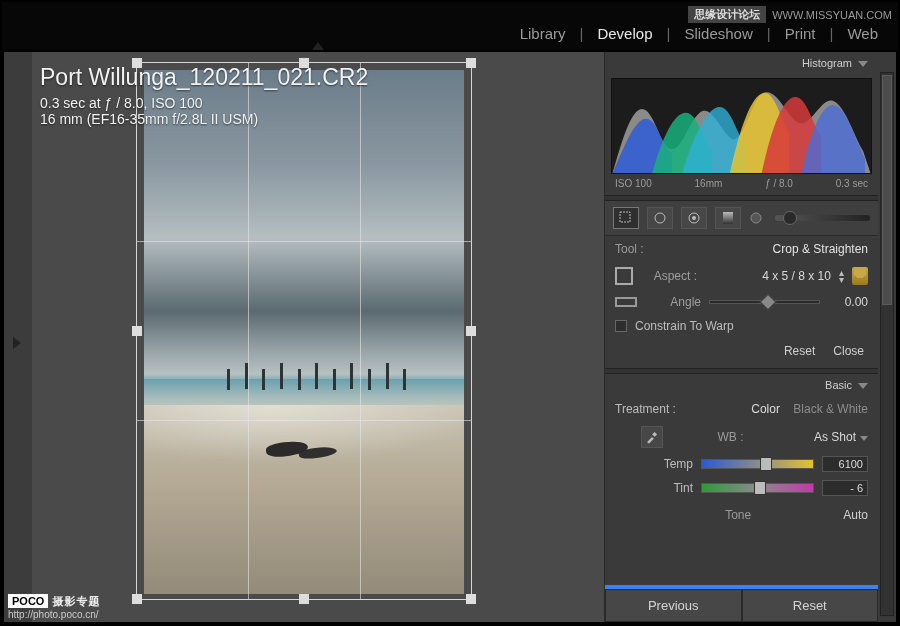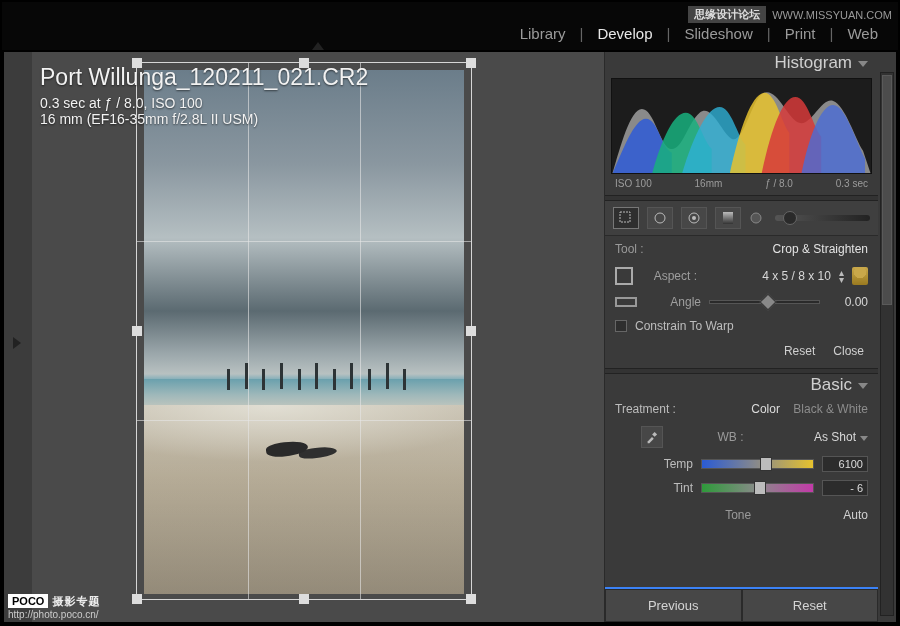--- a/index.html
+++ b/index.html
@@ -45,21 +45,21 @@
   .overlaytext .meta2 { font-size:14px; }
 
   .tri-top { position:absolute; top:-10px; left:50%; margin-left:-6px; width:0;height:0;border-left:6px solid transparent;border-right:6px solid transparent;border-bottom:8px solid #222; }
 
   .rightpanel { width: 292px; background: #3a3a3a; border-left:1px solid #2a2a2a; position:relative; overflow:hidden; font-size:12px; color:#bdbdbd; }
   .scrollbar { position:absolute; right:2px; top:20px; bottom:6px; width:14px; background:#323232; border:1px solid #222; }
   .scrollbar .thumb { position:absolute; left:1px; right:1px; top:2px; height:230px; background:#4c4c4c; border:1px solid #5a5a5a; }
 
   .panel-inner { position:absolute; left:0; right:18px; top:0; bottom:0; }
 
-  .section-title { height:22px; line-height:22px; text-align:right; padding-right:10px; color:#cfcfcf; font-size:17px; background:#3a3a3a; }
+  .section-title { height:22px; line-height:22px; text-align:right; padding-right:10px; color:#cfcfcf; font-size:11px; background:#3a3a3a; }
   .section-title .tri2 { display:inline-block; margin-left:6px; width:0;height:0;border-left:5px solid transparent;border-right:5px solid transparent;border-top:6px solid #888; vertical-align:middle; }
 
   .histo { margin:4px 6px 2px 6px; height:96px; background:#1c1c1c; border:1px solid #111; position:relative; overflow:hidden; }
   .histo svg { position:absolute; inset:0; }
   .histo-labels { display:flex; justify-content:space-between; font-size:10px; color:#9c9c9c; padding:2px 10px 6px 10px; }
 
   .divider { height:6px; background:#333; border-top:1px solid #222; border-bottom:1px solid #222; }
 
   .toolstrip { display:flex; align-items:center; gap:8px; padding:6px 8px; background:#3f3f3f; border-bottom:1px solid #2a2a2a; }
   .tool { width:26px; height:22px; border:1px solid #555; background:#474747; display:flex; align-items:center; justify-content:center; color:#bbb; }
@@ -94,21 +94,21 @@
   .wb-row .spacer { flex:1; text-align:center; color:#9a9a9a; }
   .wb-row .val2 { color:#d8d8d8; width:70px; text-align:right; }
   .tri3 { display:inline-block; width:0;height:0;border-left:4px solid transparent;border-right:4px solid transparent;border-top:5px solid #888; margin-left:4px; }
 
   .grad { flex:1; height:10px; border:1px solid #555; position:relative; }
   .grad.temp { background:linear-gradient(90deg,#2a5bd4,#8a8a8a,#e6c22e); }
   .grad.tint { background:linear-gradient(90deg,#2e9a3a,#8a8a8a,#c23aa8); }
   .grad .knob { position:absolute; top:-3px; width:12px;height:14px;background:#bcbcbc;border:1px solid #333; }
   .numbox { width:46px; text-align:right; color:#ddd; background:#2c2c2c; border:1px solid #555; padding:1px 4px; font-size:11px; }
 
-  .bottom-btns { position:absolute; left:0; right:18px; bottom:0; display:flex; background:#3a3a3a; border-top:2px solid #3b82f6; }
+  .bottom-btns { position:absolute; left:0; right:18px; bottom:0; display:flex; background:#3a3a3a; border-top:4px solid #3b82f6; }
   .bottom-btns .bb { flex:1; text-align:center; padding:8px 0; background:#474747; border:1px solid #2a2a2a; color:#d4d4d4; font-size:13px; }
 
   .footer-water { position:absolute; left:6px; bottom:4px; color:#eee; font-size:11px; }
   .footer-water .poco { background:#fff; color:#000; font-weight:bold; padding:1px 4px; margin-right:4px; }
   .footer-water .cn2 { font-weight:bold; letter-spacing:1px; }
   .footer-water .url { display:block; font-size:10px; color:#ccc; }
 </style>
 </head>
 <body>
 

